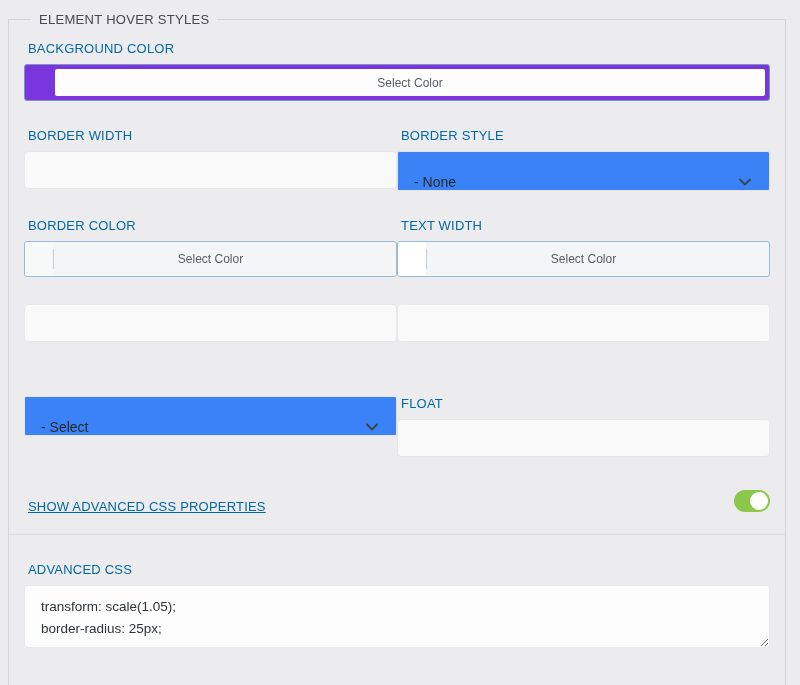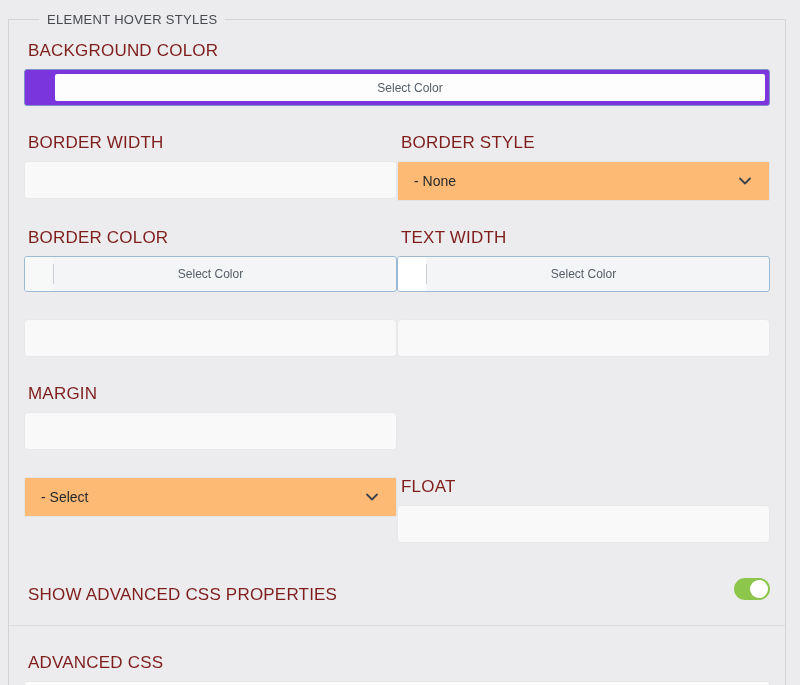--- a/index.html
+++ b/index.html
@@ -16,26 +16,26 @@
     width: 778px;
     height: 720px; 
     border: 1px solid #d4d4d7;
     padding: 0 15px 20px 15px;
   }
   legend.panel-legend {
     font-size: 13px;
     color: #46494d;
     letter-spacing: 0.3px;
     padding: 0 8px;
-    margin-left: 15px;
+    margin-left: 7px;
   }
   .field-label {
     display: block;
-    font-size: 17px;
-    color: #7f1d1d;
+    font-size: 13px;
+    color: #0369a1;
     letter-spacing: 0.2px;
     margin: 0 0 8px 4px;
   }
   .row { margin-top: 27px; }
   .row.first { margin-top: 14px; }
   .grid2 {
     display: grid;
     grid-template-columns: 1fr 1fr;
   }
   
@@ -65,25 +65,25 @@
     border: 1px solid #e8e8ea;
     border-radius: 4px;
     padding: 0 12px;
     font-family: "Liberation Sans", sans-serif;
     font-size: 14px;
     color: #23282d;
   }
   
   .select {
     height: 40px;
-    background: #fdba74;
+    background: #3b82f6;
     border: 1px solid #e4e4e7;
     border-radius: 2px;
     display: flex;
-    align-items: center;
+    align-items: flex-end;
     justify-content: space-between;
     padding: 0 16px;
     font-size: 14px;
     color: #26292c;
     cursor: pointer;
   }
   .select .chev { display: flex; align-items: center; }
   
   .color-picker {
     height: 36px;
@@ -116,21 +116,21 @@
   }
   .swatch-white { background: #ffffff; }
   .swatch-light { background: #f7f8f8; }
   
   .toggle-row {
     display: flex;
     align-items: center;
     justify-content: space-between;
     margin-top: 30px;
   }
-  .toggle-row .field-label { margin: 12px 0 0 4px; }
+  .toggle-row .field-label { margin: 12px 0 0 4px; text-decoration: underline; }
   .toggle {
     width: 36px; height: 22px;
     border-radius: 11px;
     background: #8cc64b;
     position: relative;
     cursor: pointer;
     flex: none;
   }
   .toggle .knob {
     position: absolute;
@@ -215,24 +215,20 @@
   <div class="row grid2">
     <div>
       <input class="text-input" type="text" value="" style="">
     </div>
     <div>
       <input class="text-input" type="text" value="" style="">
     </div>
   </div>
 
   <div class="row grid2">
-    <div>
-      <span class="field-label">MARGIN</span>
-      <input class="text-input" type="text" value="" style="">
-    </div>
   </div>
 
   <div class="row grid2">
     <div>
       <div class="select">
         <span>- Select</span>
         <span class="chev">
           <svg width="16" height="16" viewBox="0 0 16 16">
               <path d="M3 5.5 L8 10.5 L13 5.5" fill="none" stroke="#3c434a" stroke-width="1.8" stroke-linecap="round" stroke-linejoin="round"></path>
             </svg>

